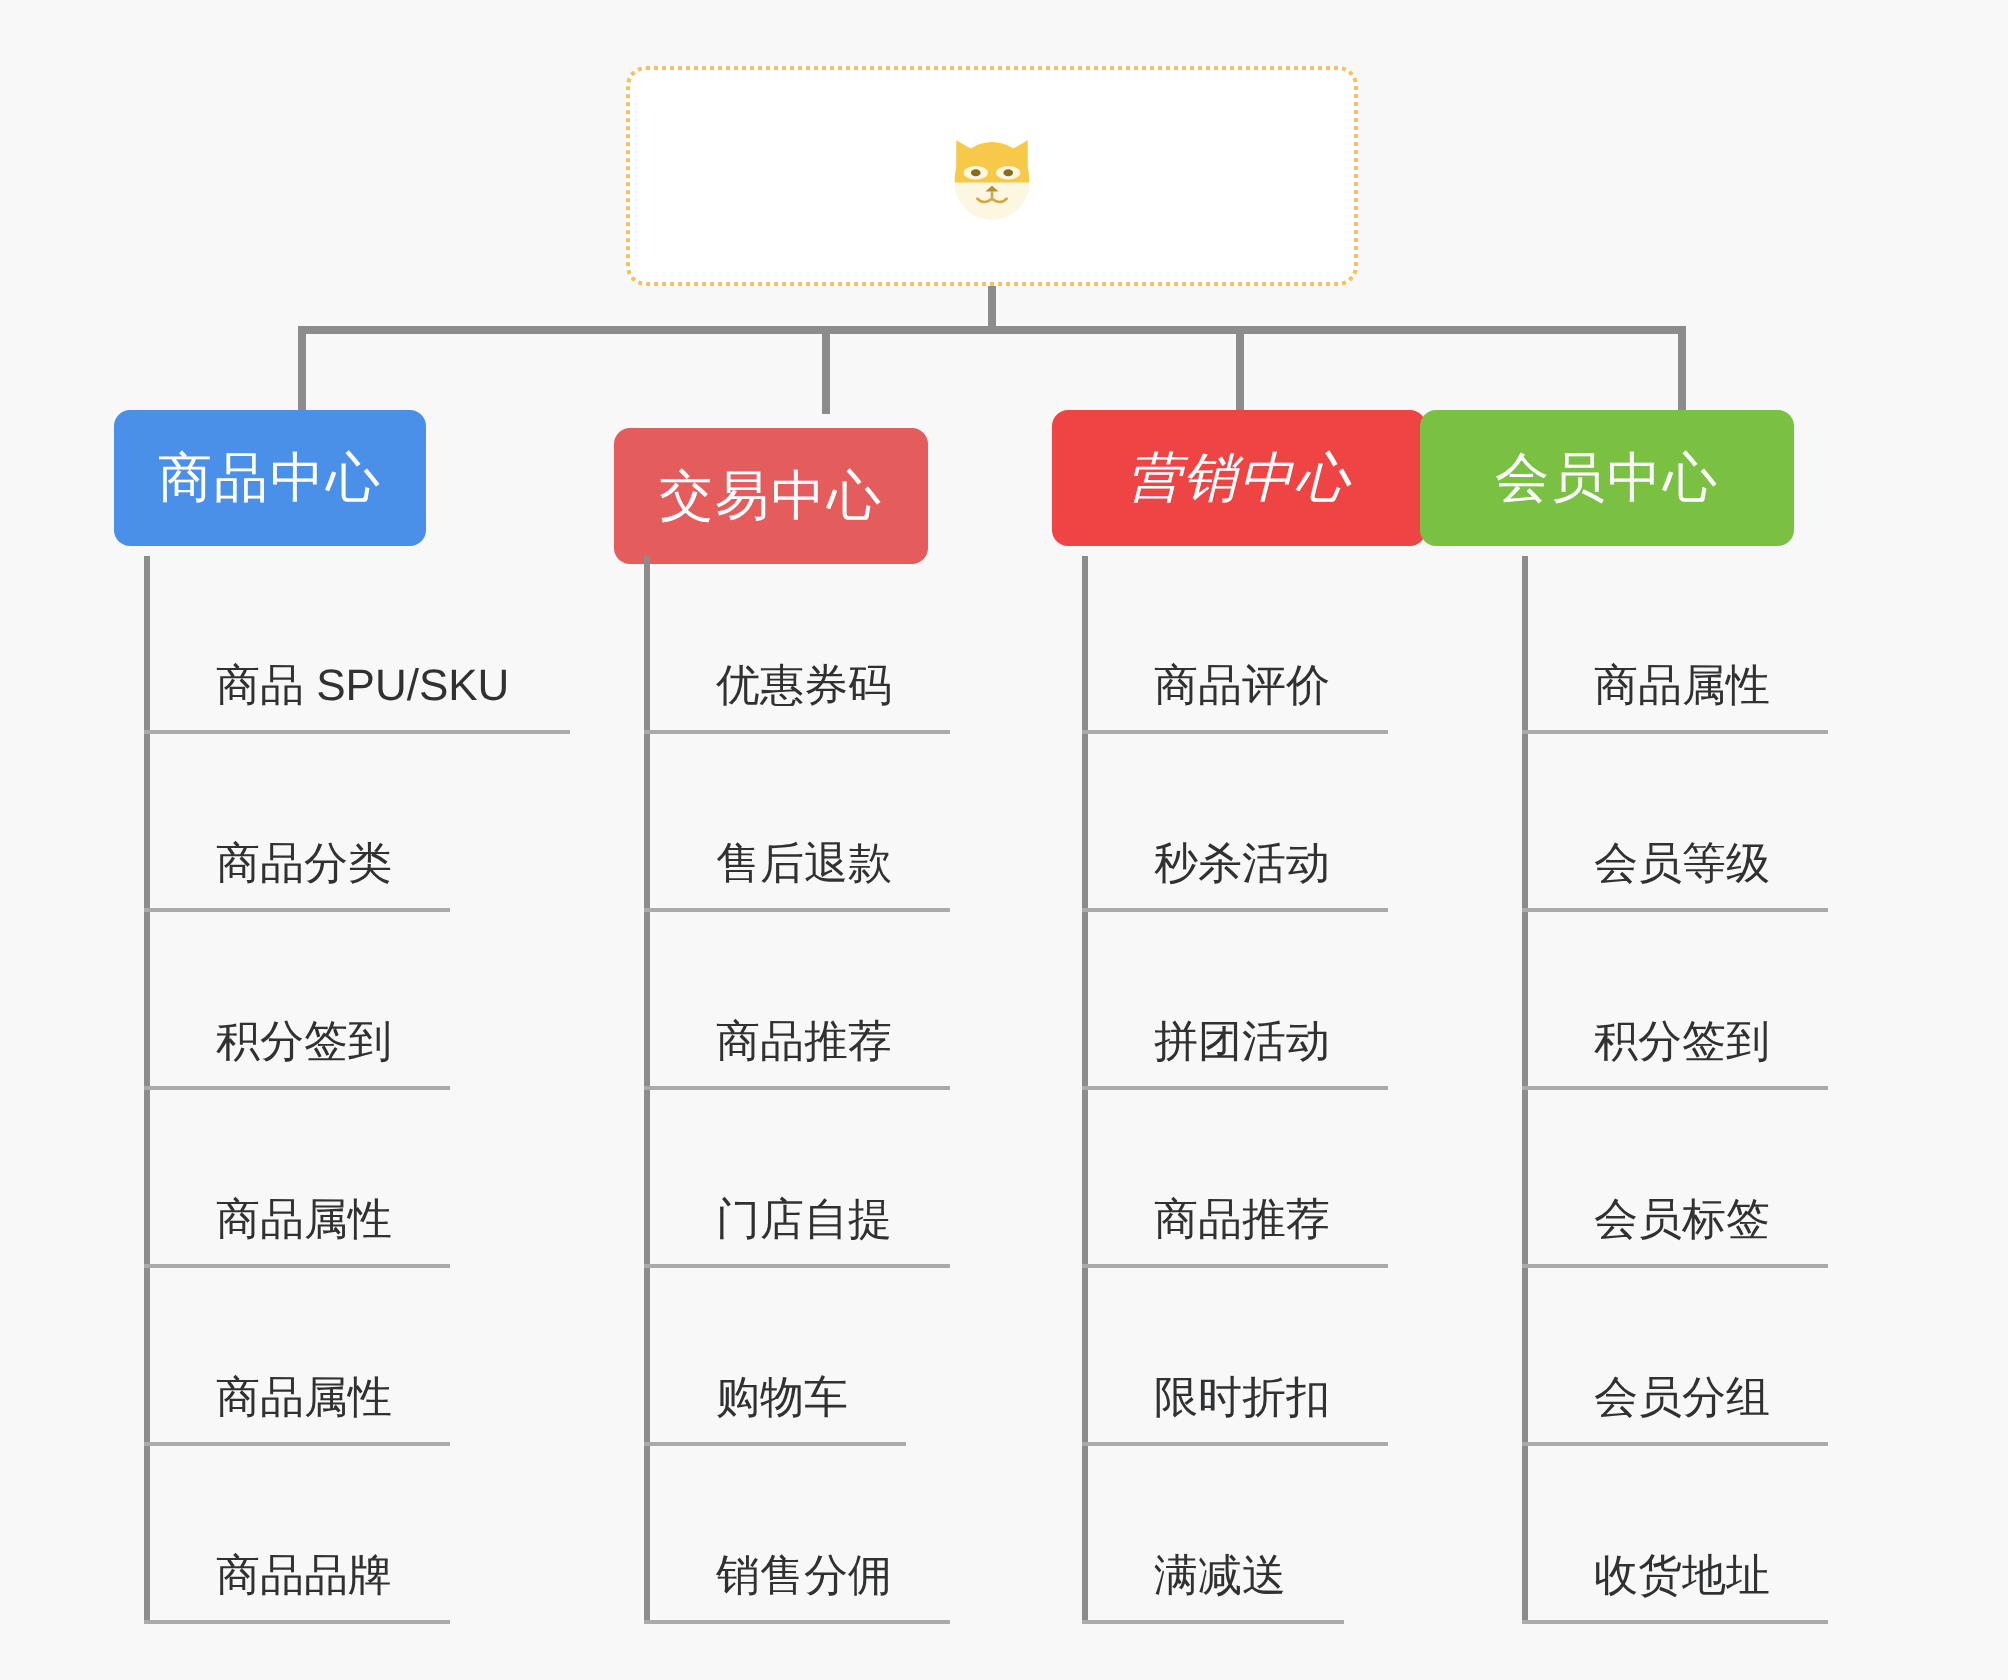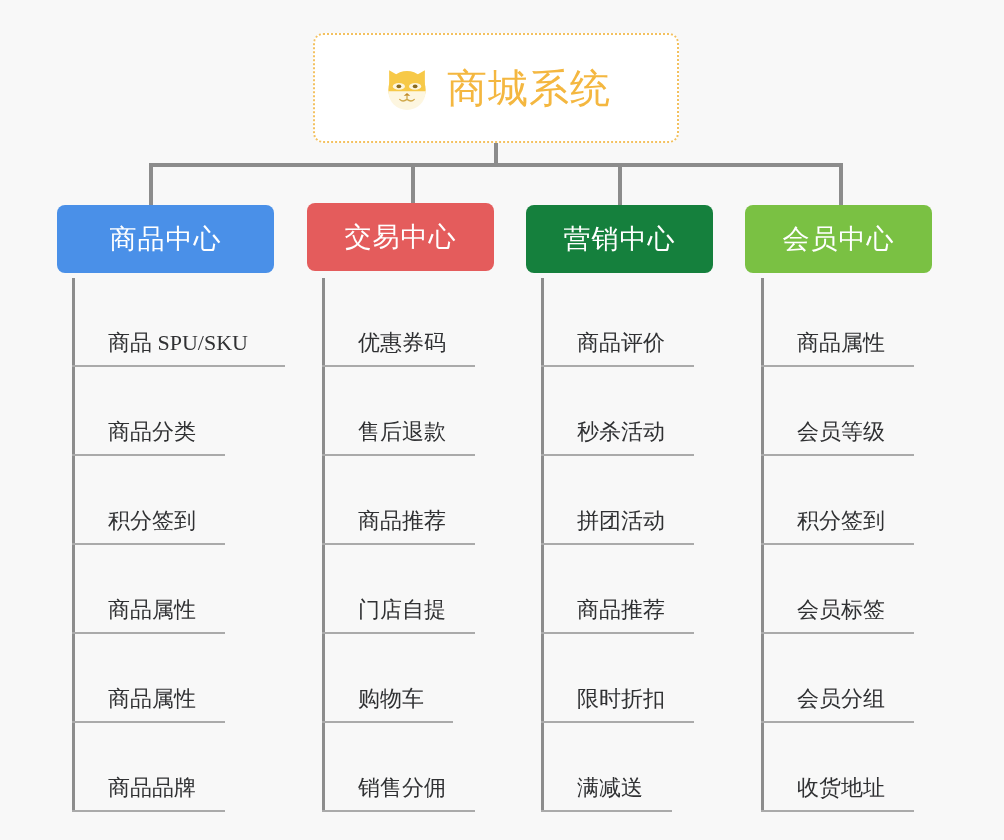--- a/index.html
+++ b/index.html
@@ -86,21 +86,20 @@
     box-sizing: border-box;
   }
   .leaf-label {
     position: absolute;
     left: 36px;
     bottom: 12px;
     font-size: 22px;
     color: #303133;
     white-space: nowrap;
     line-height: 1.1;
-    font-family: Liberation Serif, serif;
   }
   .leaf-underline {
     position: absolute;
     left: 0;
     bottom: 0;
     height: 2px;
     background: #aaaaaa;
   }
   .leaf-spine {
     position: absolute;
@@ -139,25 +138,24 @@
 
       <ellipse cx="22" cy="30" rx="7.5" ry="4.2" fill="#fdf6e0"></ellipse>
       <ellipse cx="42" cy="30" rx="7.5" ry="4.2" fill="#fdf6e0"></ellipse>
       <ellipse cx="22" cy="30" rx="3" ry="2.2" fill="#8a6a1e"></ellipse>
       <ellipse cx="42" cy="30" rx="3" ry="2.2" fill="#8a6a1e"></ellipse>
 
       <path d="M32 38 l-4 3.6 h8 Z" fill="#c08a28"></path>
 
       <path d="M32 42 v4 M32 46 q-5 4 -9 0 M32 46 q5 4 9 0" stroke="#d0a84a" stroke-width="1.6" fill="none" stroke-linecap="round"></path>
     </svg>
-    <span id="root-title">商城系统</span>
   </div>
 
   <div id="columns-host">
-      <div class="cat-box" style="left: 57px; top: 205px; width: 217px; background: rgb(74, 144, 232);">
+      <div class="cat-box" style="left: 57px; top: 205px; width: 156px; background: rgb(74, 144, 232);">
         <span>商品中心</span>
       </div>
       <div class="leaf-col" style="left: 72px;">
         <div class="leaf-spine" style="background: rgb(140, 140, 140);"></div>
         <div class="leaf-item">
           <span class="leaf-label">商品 SPU/SKU</span>
           <div class="leaf-underline" style="width: 213px;"></div>
         </div>
         <div class="leaf-item">
           <span class="leaf-label">商品分类</span>
@@ -173,21 +171,21 @@
         </div>
         <div class="leaf-item">
           <span class="leaf-label">商品属性</span>
           <div class="leaf-underline" style="width: 153px;"></div>
         </div>
         <div class="leaf-item">
           <span class="leaf-label">商品品牌</span>
           <div class="leaf-underline" style="width: 153px;"></div>
         </div>
       </div>
-      <div class="cat-box" style="left: 307px; top: 203px; width: 187px; background: rgb(228, 92, 92);">
+      <div class="cat-box" style="left: 307px; top: 214px; width: 157px; background: rgb(228, 92, 92);">
         <span>交易中心</span>
       </div>
       <div class="leaf-col" style="left: 322px;">
         <div class="leaf-spine" style="background: rgb(140, 140, 140);"></div>
         <div class="leaf-item">
           <span class="leaf-label">优惠券码</span>
           <div class="leaf-underline" style="width: 153px;"></div>
         </div>
         <div class="leaf-item">
           <span class="leaf-label">售后退款</span>
@@ -203,21 +201,21 @@
         </div>
         <div class="leaf-item">
           <span class="leaf-label">购物车</span>
           <div class="leaf-underline" style="width: 131px;"></div>
         </div>
         <div class="leaf-item">
           <span class="leaf-label">销售分佣</span>
           <div class="leaf-underline" style="width: 153px;"></div>
         </div>
       </div>
-      <div class="cat-box" style="left: 526px; top: 205px; width: 187px; background: #15803d;">
+      <div class="cat-box" style="left: 526px; top: 205px; width: 187px; background: #ef4444; font-style: italic;">
         <span>营销中心</span>
       </div>
       <div class="leaf-col" style="left: 541px;">
         <div class="leaf-spine" style="background: rgb(140, 140, 140);"></div>
         <div class="leaf-item">
           <span class="leaf-label">商品评价</span>
           <div class="leaf-underline" style="width: 153px;"></div>
         </div>
         <div class="leaf-item">
           <span class="leaf-label">秒杀活动</span>
@@ -233,21 +231,21 @@
         </div>
         <div class="leaf-item">
           <span class="leaf-label">限时折扣</span>
           <div class="leaf-underline" style="width: 153px;"></div>
         </div>
         <div class="leaf-item">
           <span class="leaf-label">满减送</span>
           <div class="leaf-underline" style="width: 131px;"></div>
         </div>
       </div>
-      <div class="cat-box" style="left: 745px; top: 205px; width: 187px; background: rgb(122, 193, 67);">
+      <div class="cat-box" style="left: 710px; top: 205px; width: 187px; background: rgb(122, 193, 67);">
         <span>会员中心</span>
       </div>
       <div class="leaf-col" style="left: 761px;">
         <div class="leaf-spine" style="background: rgb(140, 140, 140);"></div>
         <div class="leaf-item">
           <span class="leaf-label">商品属性</span>
           <div class="leaf-underline" style="width: 153px;"></div>
         </div>
         <div class="leaf-item">
           <span class="leaf-label">会员等级</span>

